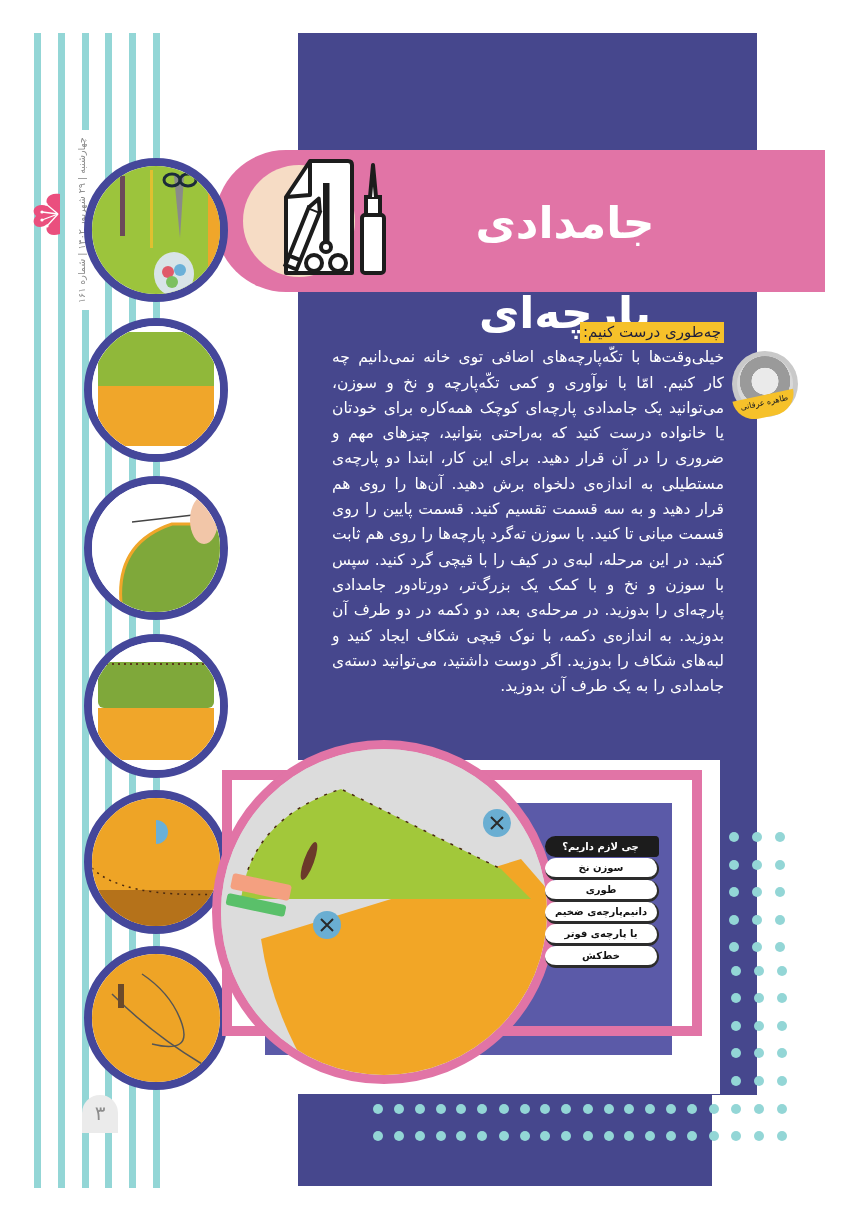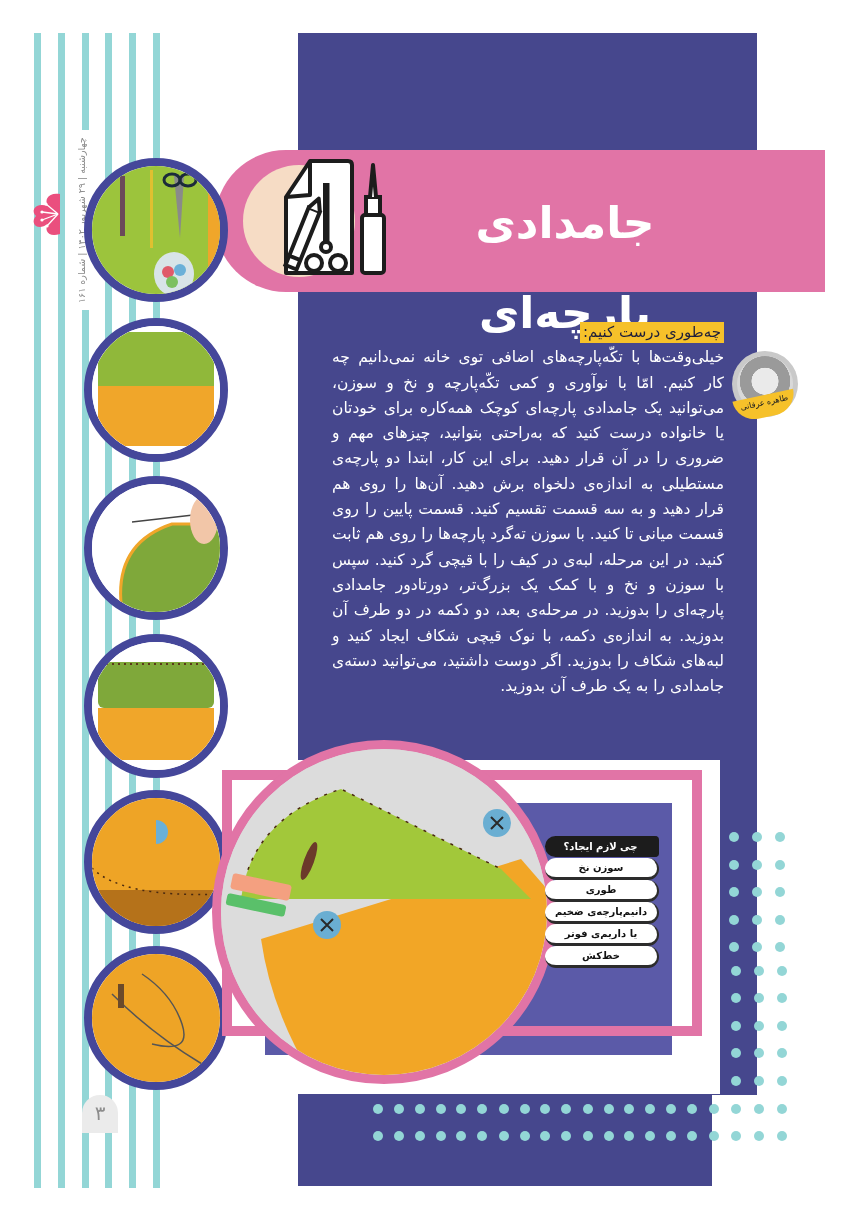--- a/index.html
+++ b/index.html
@@ -293,21 +293,21 @@
     <rect x="5" y="150" width="60" height="12" rx="3" fill="#5ac06a" transform="rotate(12 35 156)"></rect>
     <ellipse cx="88" cy="112" rx="5" ry="20" fill="#6b3a2a" transform="rotate(20 88 112)"></ellipse>
     <circle cx="276" cy="74" r="14" fill="#6aaed2"></circle>
     <path d="M270 68 l12 12 M282 68 l-12 12" stroke="#2a2a2a" stroke-width="2"></path>
     <circle cx="106" cy="176" r="14" fill="#6aaed2"></circle>
     <path d="M100 170 l12 12 M112 170 l-12 12" stroke="#2a2a2a" stroke-width="2"></path>
   </svg>
 </div>
 
 <div class="mat-list">
-  <div class="mat-head">چی لازم ایجاد؟</div>
+  <div class="mat-head">چی لازم داریم؟</div>
   <div class="mat-item">سوزن نخ</div>
   <div class="mat-item">طوری</div>
   <div class="mat-item">دانیم‌پارچه‌ی ضخیم</div>
-  <div class="mat-item">یا داریم‌ی فوتر</div>
+  <div class="mat-item">یا پارچه‌ی فوتر</div>
   <div class="mat-item">خط‌کش</div>
 </div>
 
 <div class="page-num">۳</div>
 
 </body></html>

